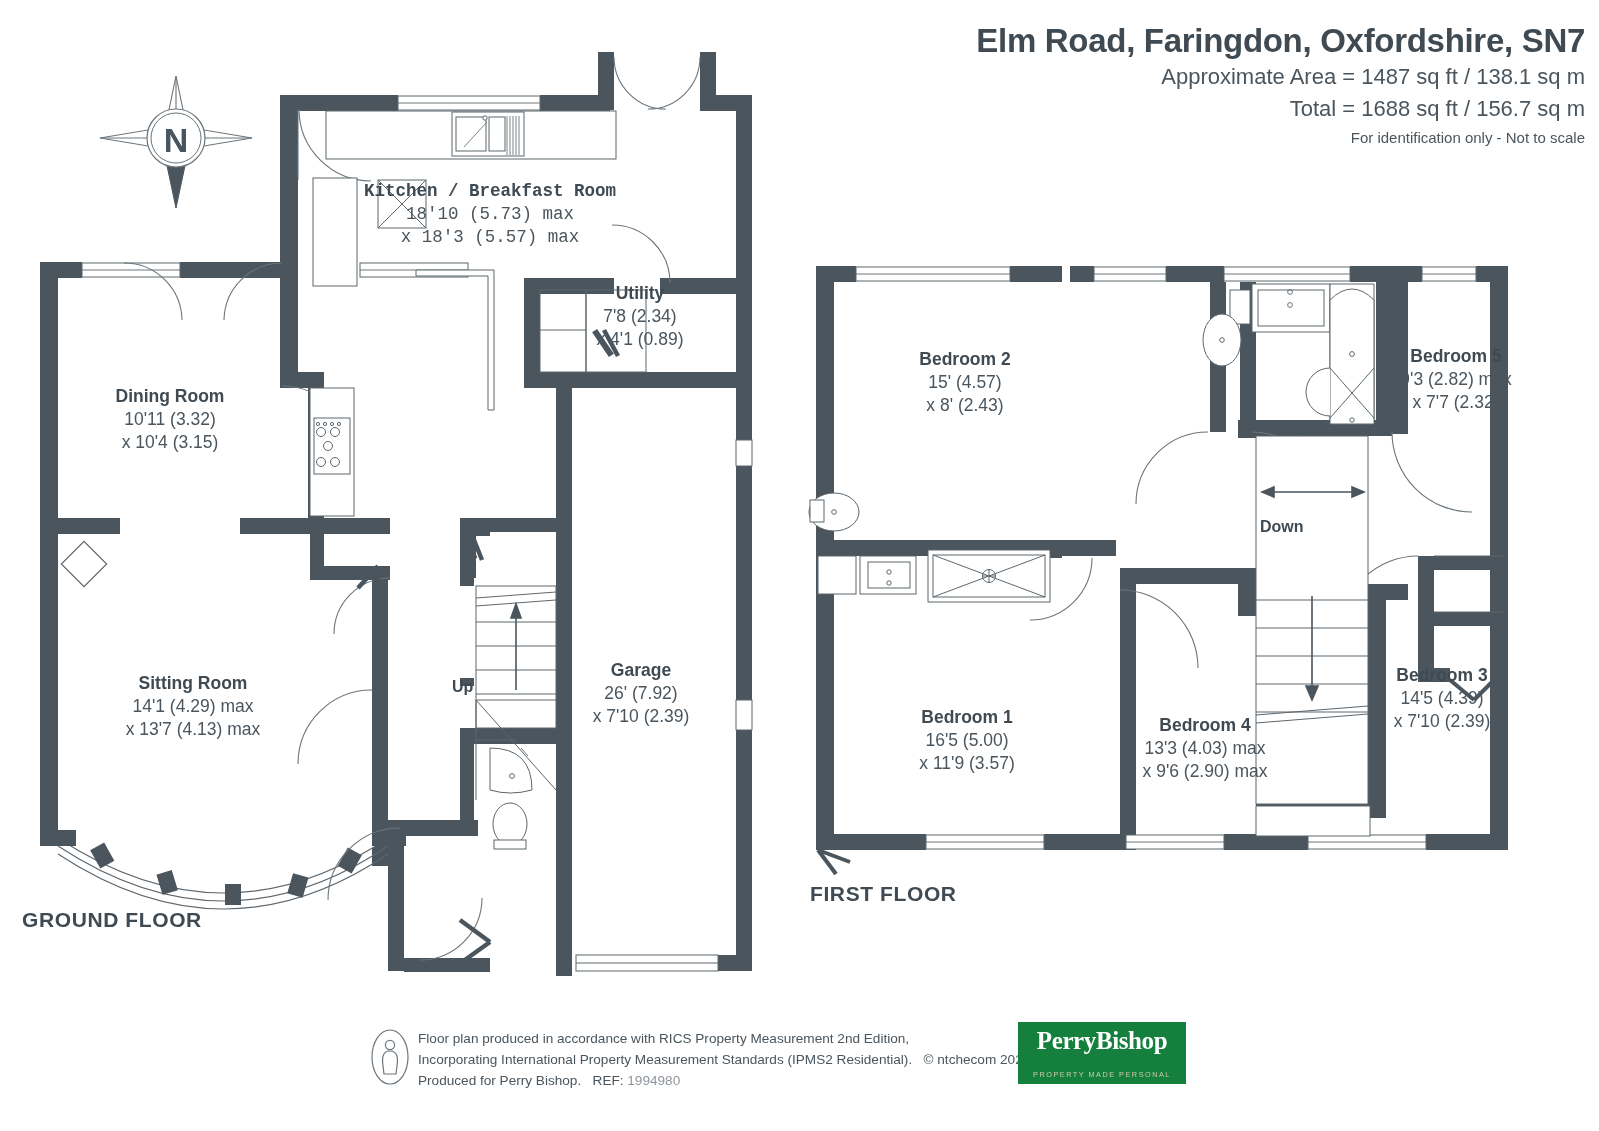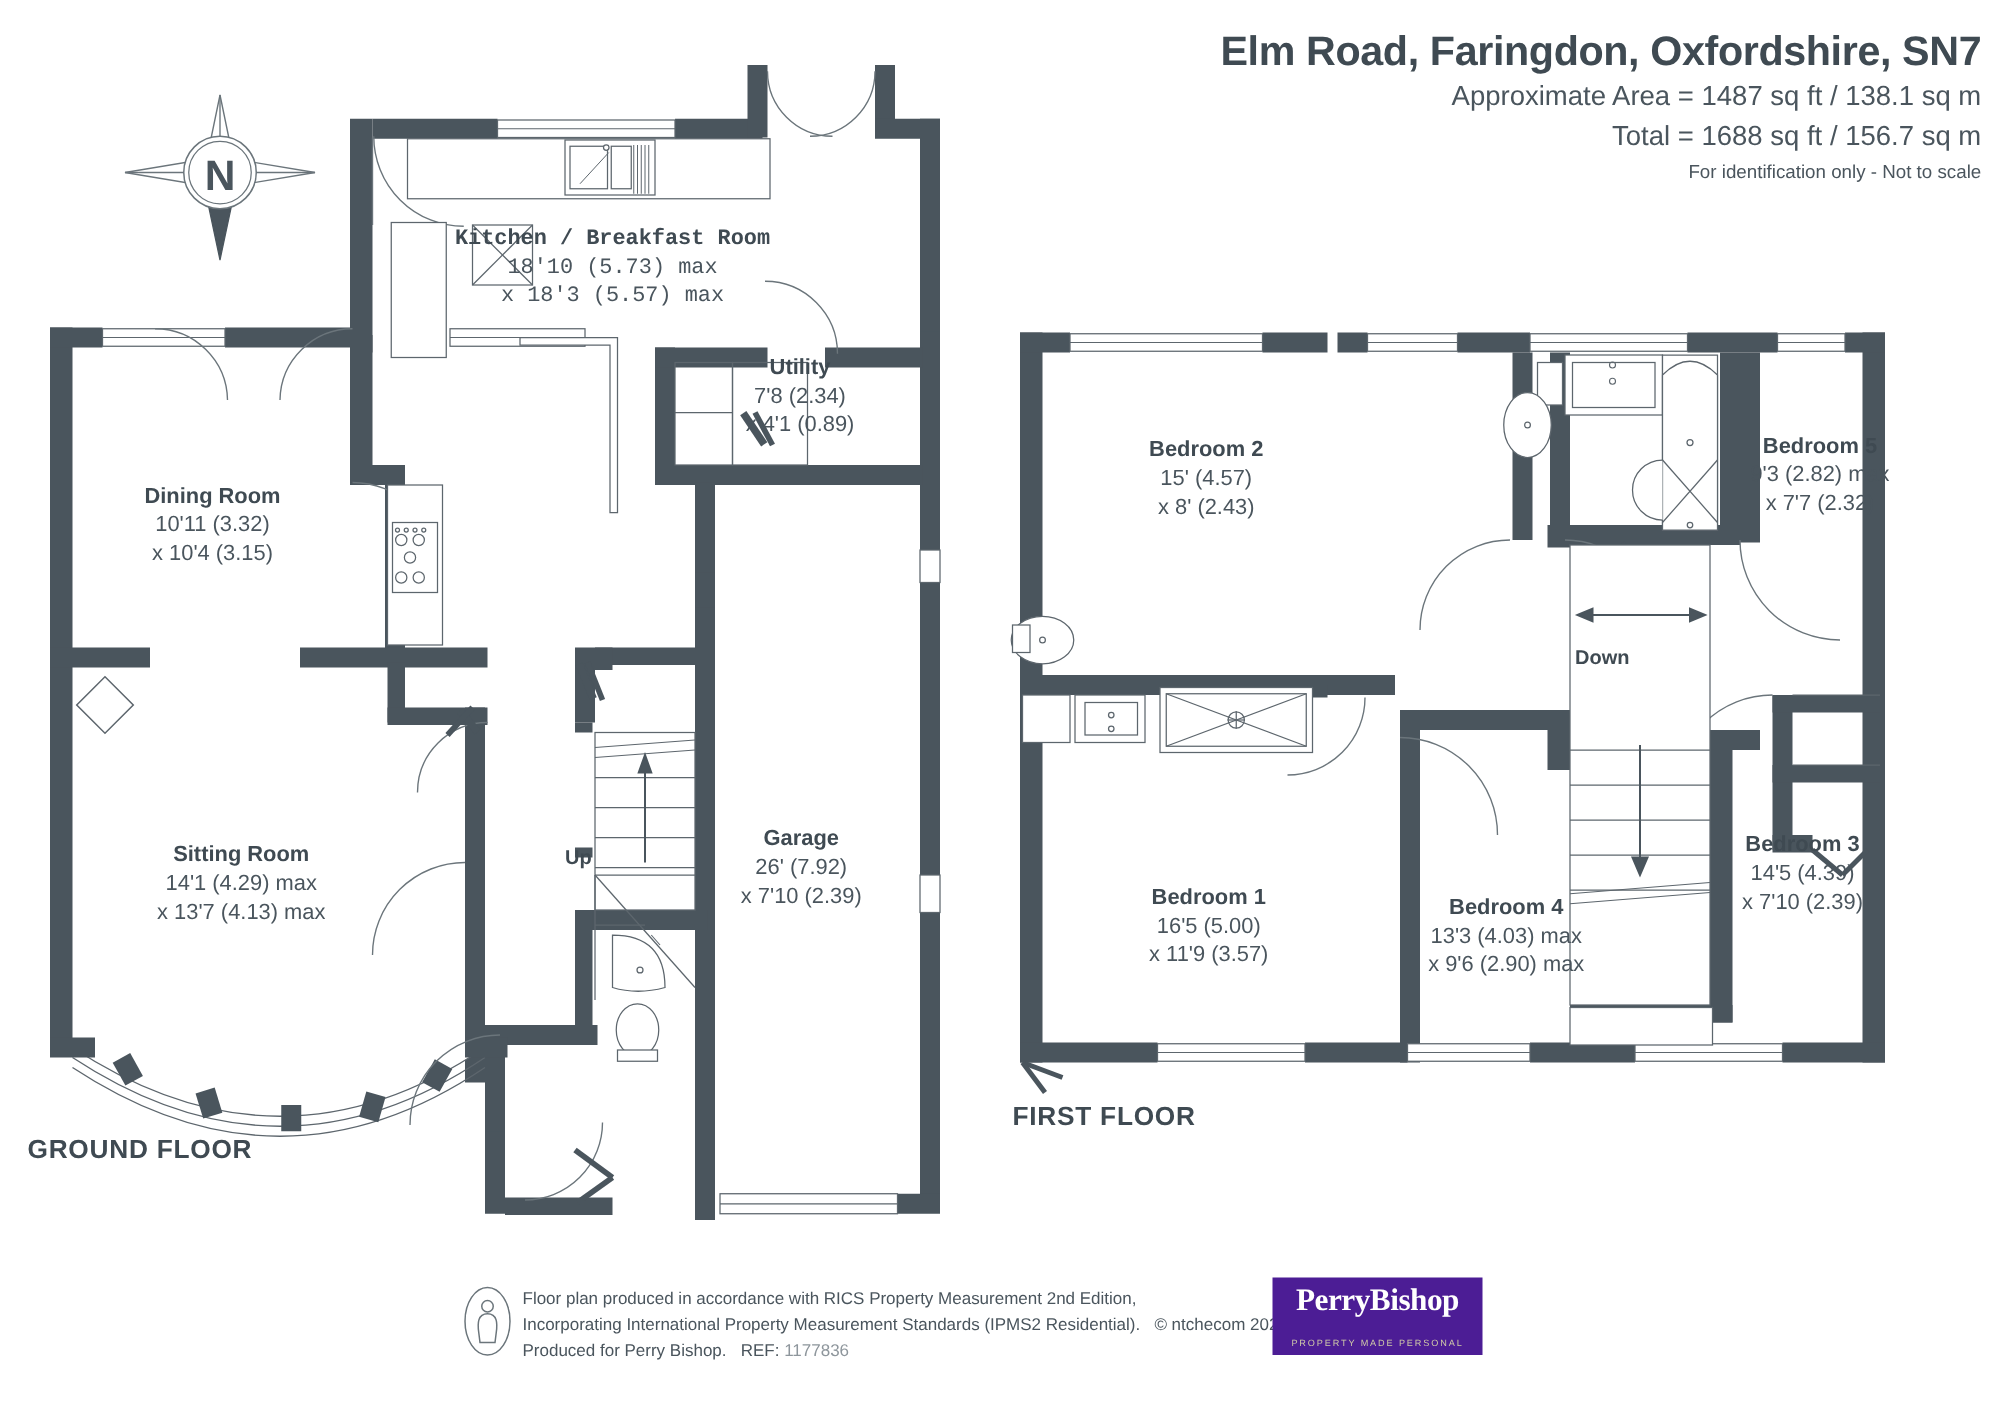--- a/index.html
+++ b/index.html
@@ -22,21 +22,21 @@
   
   .room{position:absolute;text-align:center;line-height:1.32;}
   .room .rname{font-size:17.5px;font-weight:bold;color:#3f4a52;white-space:nowrap;}
   .room .rdim{font-size:17.5px;color:#4a555d;white-space:nowrap;}
   .stair-word{position:absolute;font-size:16px;font-weight:bold;color:#3f4a52;}
 
   
   #footer{left:370px;top:1022px;width:880px;height:80px;}
   #foot-text{position:absolute;left:48px;top:6px;font-size:13.6px;line-height:1.55;color:#4a555d;}
   #foot-text .ref{color:#8e969c;}
-  #logo{position:absolute;left:648px;top:0px;width:168px;height:62px;background:#4c1d95;
+  #logo{position:absolute;left:648px;top:0px;width:168px;height:62px;background:#15803d;
         display:flex;flex-direction:column;align-items:center;justify-content:center;}
   #logo .lg1{color:#ffffff;font-family:"Liberation Serif","DejaVu Serif",serif;font-size:25px;font-weight:bold;letter-spacing:-0.4px;}
   #logo .lg2{color:#cfc9a8;font-size:7.3px;letter-spacing:1.5px;margin-top:15px;}
 
   svg{display:block;}
 </style>
 </head>
 <body>
 
 <div class="abs" id="header">
@@ -502,20 +502,20 @@
   </div>
   <div id="foot-text">
     <div><span>Floor plan produced in accordance with RICS Property Measurement 2nd Edition,</span></div>
     <div>
       <span>Incorporating International Property Measurement Standards (IPMS2 Residential).</span>
       &nbsp;&nbsp;<span>© ntchecom 2025.</span>
     </div>
     <div>
       <span>Produced for Perry Bishop.</span>
       &nbsp;&nbsp;<span>REF:</span>
-      <span class="ref">1177836</span>
+      <span class="ref">1994980</span>
     </div>
   </div>
   <div id="logo">
     <div class="lg1">PerryBishop</div>
     <div class="lg2">PROPERTY MADE PERSONAL</div>
   </div>
 </div>
 
 </body></html>

